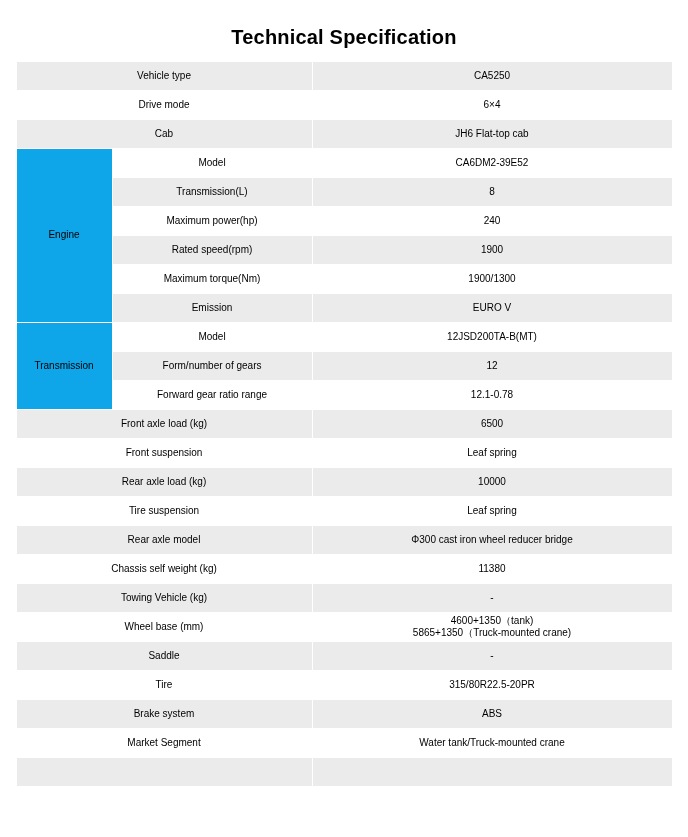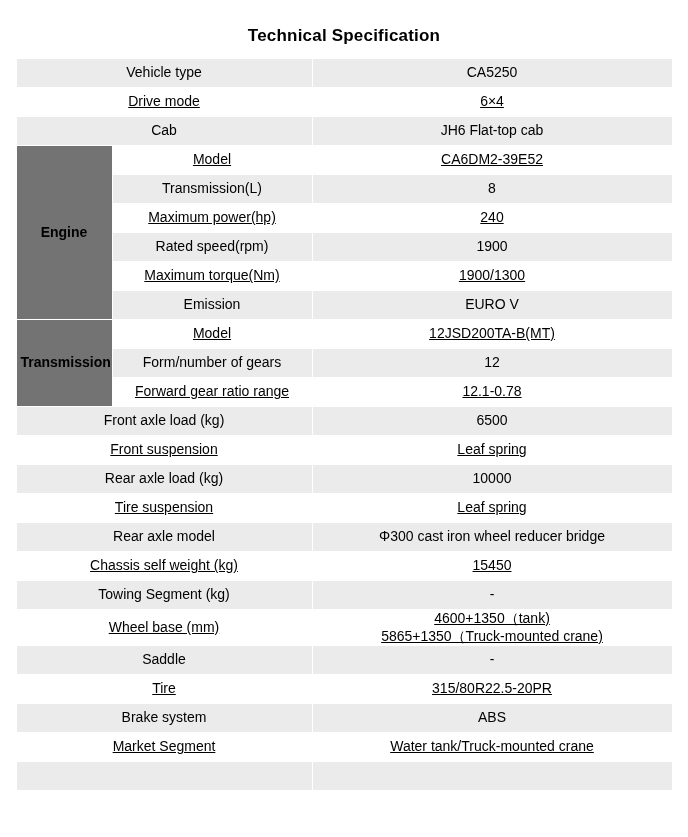--- a/index.html
+++ b/index.html
@@ -16,55 +16,53 @@
   }
   .page {
     width: 688px;
     height: 837px;
     position: relative;
     box-sizing: border-box;
     padding: 0;
   }
   .title {
     text-align: center;
-    font-size: 17px;
+    font-size: 20px;
     font-weight: bold;
     padding-top: 26px;
     padding-bottom: 12px;
     letter-spacing: 0.2px;
   }
   table.spec {
     border-collapse: collapse;
     width: 656px;
     margin: 0 auto;
     table-layout: fixed;
   }
   table.spec td {
     border: 1px solid #ffffff;
-    font-size: 14px;
+    font-size: 10px;
     text-align: center;
     vertical-align: middle;
     height: 29px;
     padding: 0 4px;
     line-height: 1.25;
     box-sizing: border-box;
   }
   td.shade {
     background: #ebebeb;
   }
   td.plain {
     background: #ffffff;
-    text-decoration: underline;
   }
   .col-group { width: 96px; }
   .col-label { width: 200px; }
   .col-value { width: 360px; }
   td.grp {
-    background: #737373;
-    font-weight: bold;
+    background: #0ea5e9;
   }
   td.tall {
     height: 40px;
   }
   .multiline {
     white-space: pre-line;
   }
   .tail-row td {
     height: 24px;
     border: 1px solid #ffffff;
@@ -153,24 +151,24 @@
       <tr>
         <td class="plain" colspan="2">Tire suspension</td>
         <td class="plain">Leaf spring</td>
       </tr>
       <tr>
         <td class="shade" colspan="2">Rear axle model</td>
         <td class="shade">Φ300 cast iron wheel reducer bridge</td>
       </tr>
       <tr>
         <td class="plain" colspan="2">Chassis self weight (kg)</td>
-        <td class="plain">15450</td>
+        <td class="plain">11380</td>
       </tr>
       <tr>
-        <td class="shade" colspan="2">Towing Segment (kg)</td>
+        <td class="shade" colspan="2">Towing Vehicle (kg)</td>
         <td class="shade">-</td>
       </tr>
 
       <tr>
         <td class="plain tall" colspan="2">Wheel base (mm)</td>
         <td class="plain tall multiline">4600+1350（tank)
 5865+1350（Truck-mounted crane)</td>
       </tr>
 
       <tr>

